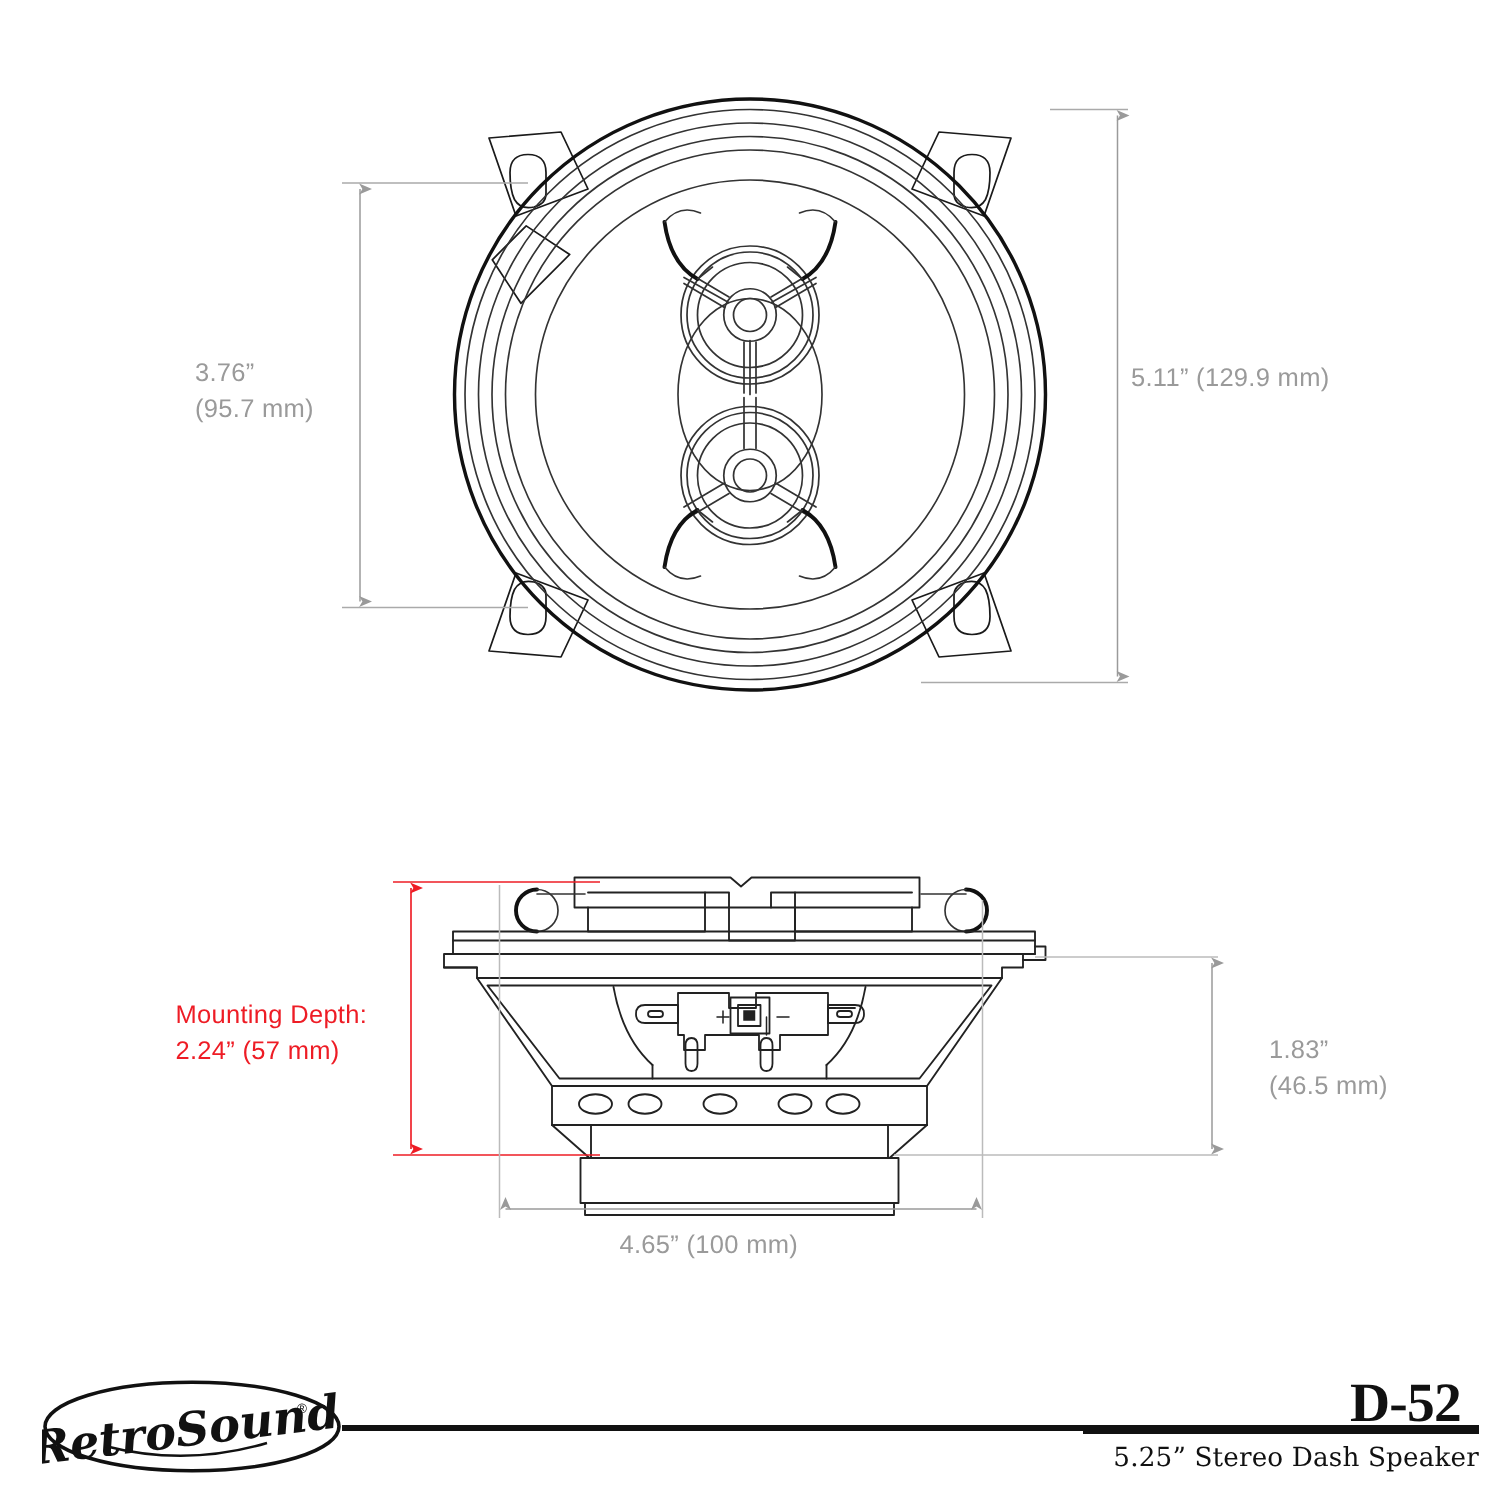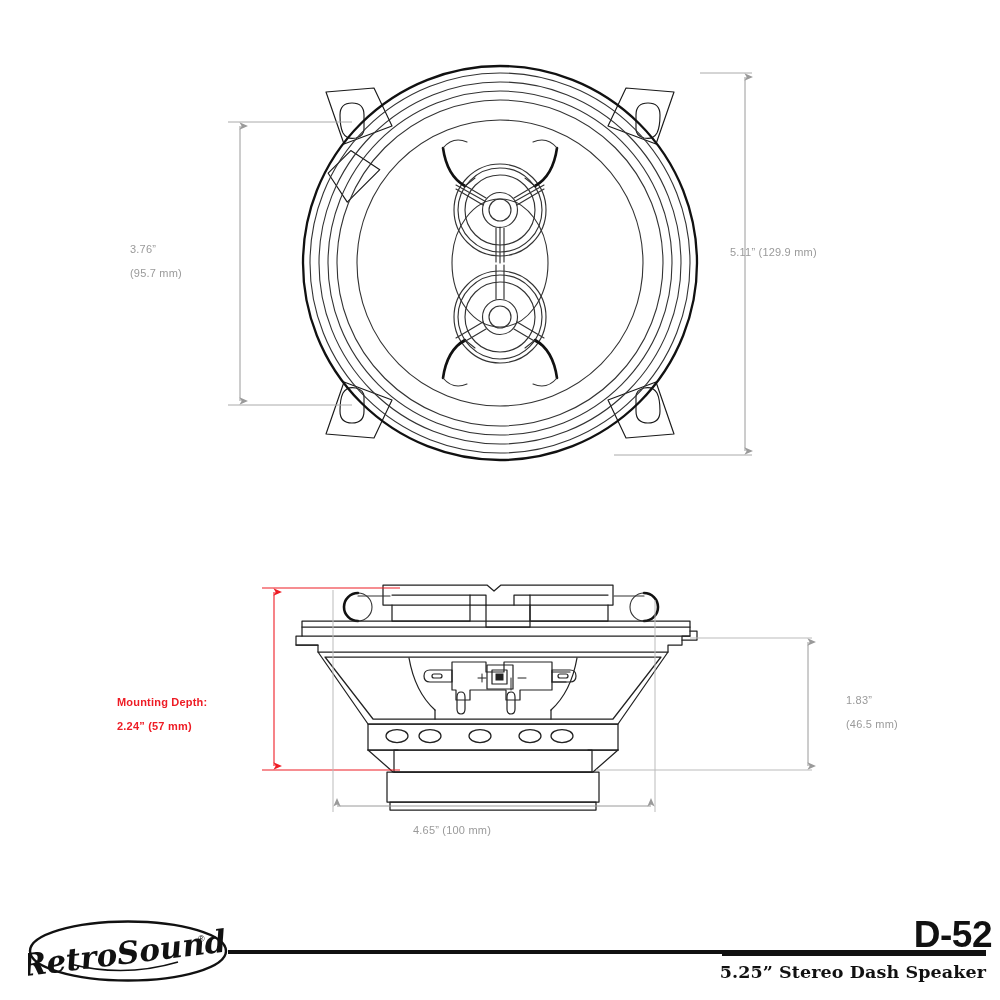--- a/index.html
+++ b/index.html
@@ -18,59 +18,58 @@
   #sheet {
     position: absolute;
     left: 0; top: 0;
     width: 1000px;
     height: 1000px;
   }
   .dim-label {
     position: absolute;
     color: #9a9a9a;
     font-family: "Liberation Sans", sans-serif;
-    font-size: 11px;
+    font-size: 17px;
     line-height: 24px;
     white-space: pre-line;
     letter-spacing: 0.2px;
   }
   .dim-label.red {
     color: #ee1c25;
-    font-weight: 700;
-    margin-top: 25px;
+    font-weight: 400;
   }
   #lbl-height-left  { left: 130px; top: 237px; }
-  #lbl-width-right  { left: 730px; top: 240px; }
+  #lbl-width-right  { left: 754px; top: 240px; }
   #lbl-depth        { left: 117px; top: 665px; }
   #lbl-side-height  { left: 818px; top: 688px; margin-left: 28px; }
   #lbl-side-width   { left: 413px; top: 818px; }
   #logo-wrap {
     position: absolute;
     left: 28px;
     top: 920px;
     width: 200px;
     height: 62px;
   }
   #model-code {
     position: absolute;
-    right: 8px;
+    right: 26px;
     top: 914px;
-    font-family: Liberation Sans, sans-serif;
+    font-family: Liberation Serif, serif;
     font-weight: bold;
     font-size: 37px;
     letter-spacing: -0.5px;
     color: #111111;
     text-align: right;
   }
   #model-desc {
     position: absolute;
     right: 14px;
     top: 962px;
     font-family: "DejaVu Serif", "Liberation Serif", serif;
-    font-weight: bold;
+    font-weight: normal;
     font-size: 17.5px;
     letter-spacing: 0.1px;
     color: #111111;
     text-align: right;
   }
 </style>
 </head>
 <body>
 
 <svg id="sheet" viewBox="0 0 1000 1000" xmlns="http://www.w3.org/2000/svg">

